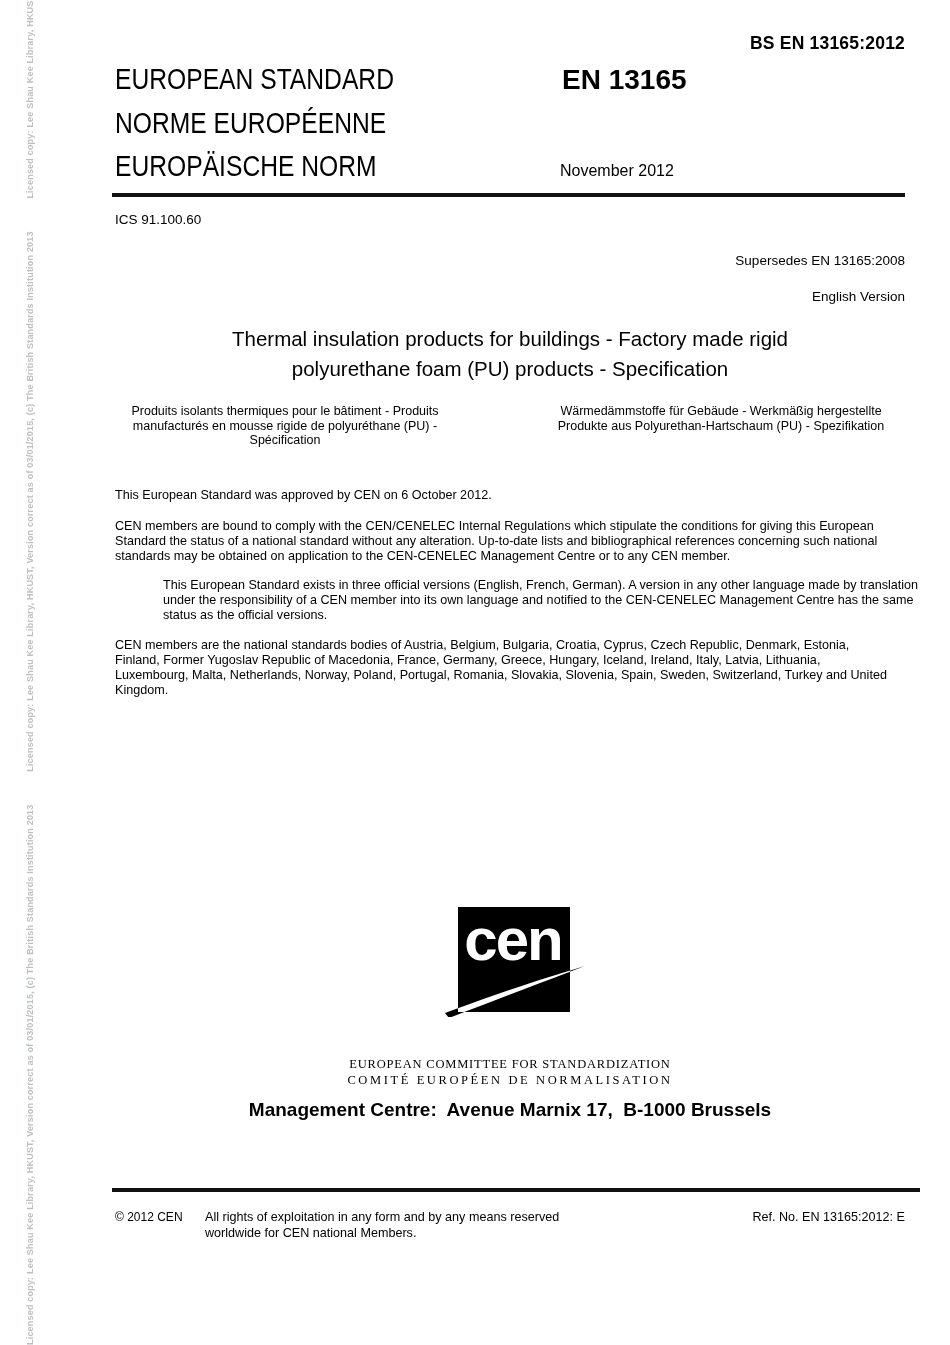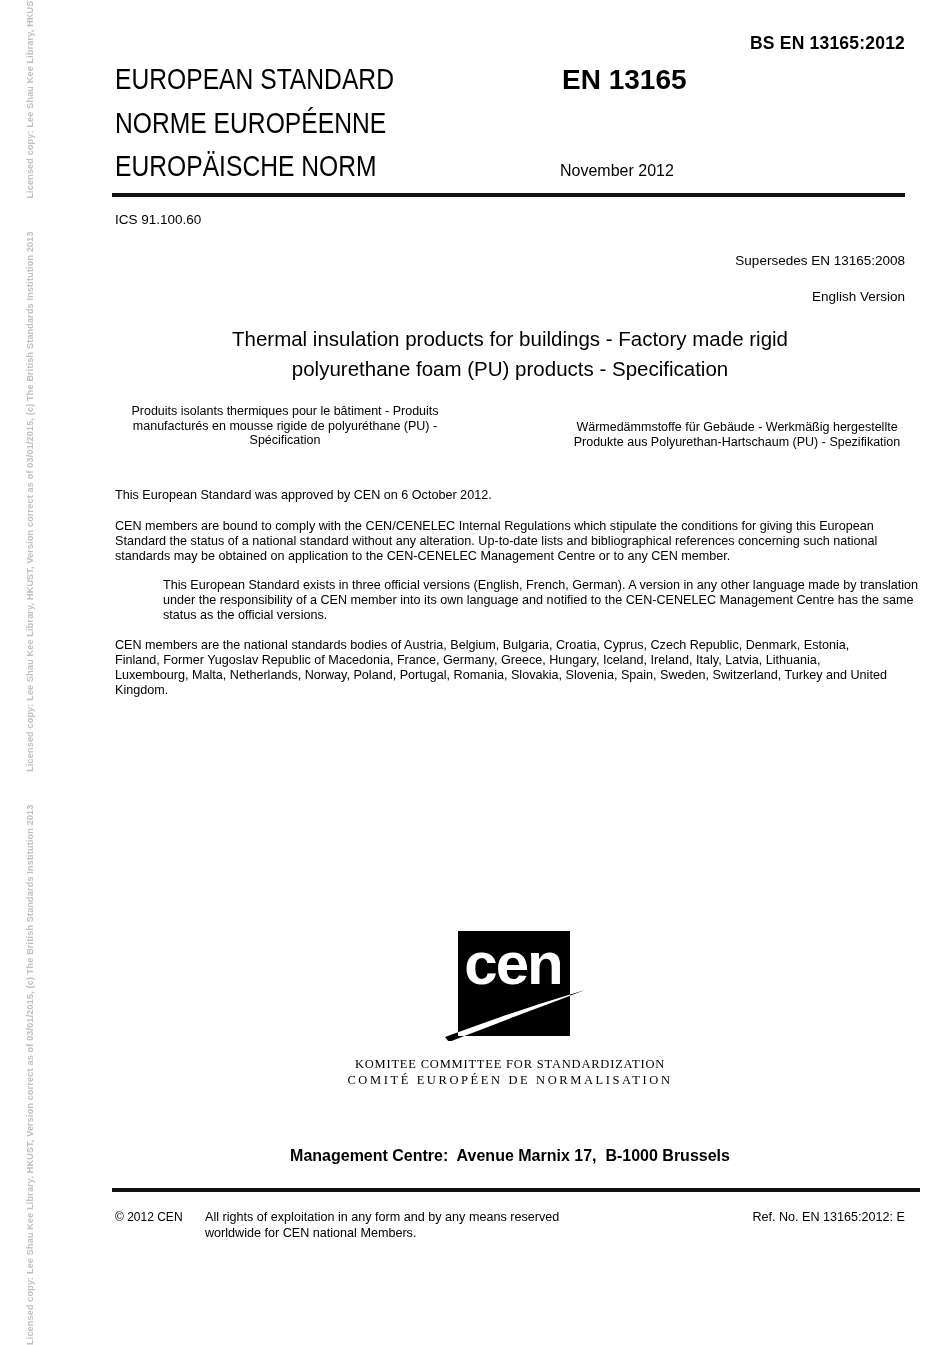--- a/index.html
+++ b/index.html
@@ -42,43 +42,43 @@
 
   .english-version { left:115px; width:790px; top:289px; text-align:right; font-size:13.5px; }
   .doc-title {
     left:115px; width:790px; top:324px; text-align:center;
     font-size:20.5px; line-height:30px; white-space:pre-line;
   }
   .sub-title {
     top:404px; text-align:center; font-size:12.5px; line-height:14.5px; white-space:pre-line;
   }
   .sub-fr { left:120px; width:330px; }
-  .sub-de { left:552px; width:370px;margin-top:16px; }
+  .sub-de { left:536px; width:370px; }
 
   .para {
     left:115px; width:800px; font-size:12.6px; line-height:15px; white-space:pre-line;
   }
   .p1 { top:488px; }
   .p2 { top:519px; }
   .p3 { top:578px;margin-left:48px; }
   .p4 { top:638px; }
 
-  .logo { left:445px; top:926px; width:150px; height:115px; }
+  .logo { left:445px; top:902px; width:150px; height:115px; }
 
   .committee {
     left:115px; width:790px; top:1057px; text-align:center;
     font-family:"Liberation Serif", serif; font-size:12.5px; line-height:15.8px;
   }
   .committee .l1 { letter-spacing:0.8px; }
   .committee .l2 { letter-spacing:2.6px; }
   .committee .l3 { letter-spacing:2.6px; }
 
   .mgmt {
-    left:115px; width:790px; top:1147px; text-align:center;
-    font-size:16px; font-weight:bold; white-space:pre;
+    left:115px; width:790px; top:1099px; text-align:center;
+    font-size:19px; font-weight:bold; white-space:pre;
   }
 
   .footer-copyright { left:115px; top:1210px; font-size:12px; }
   .footer-rights { left:205px; top:1210px; font-size:12.6px; line-height:15.5px; white-space:pre-line; }
   .footer-ref { right:45px; top:1210px; font-size:12.6px; }
 </style>
 </head>
 <body>
 
 <div class="watermark">
@@ -132,21 +132,21 @@
         </clipPath>
     </defs>
     <rect x="13" y="5" width="112" height="105" fill="#000"></rect>
     <path d="M 0 111 C 48 93 96 77 140 64 C 98 80 52 97 4 116 Z" fill="#000"></path>
     <path d="M 0 111 C 48 93 96 77 140 64 C 98 80 52 97 4 116 Z" fill="#fff" clip-path="url(#sq)"></path>
     <text x="68" y="58" text-anchor="middle" fill="#fff" font-family="Liberation Sans, sans-serif" font-weight="bold" font-size="60" letter-spacing="-2">cen</text>
   </svg>
 </div>
 
 <div class="abs committee">
-  <div class="l1">KOMITEE COMMITTEE FOR STANDARDIZATION</div>
+  <div class="l1">EUROPEAN COMMITTEE FOR STANDARDIZATION</div>
   <div class="l2">COMITÉ EUROPÉEN DE NORMALISATION</div>
 </div>
 
 <div class="abs mgmt">Management Centre:  Avenue Marnix 17,  B-1000 Brussels</div>
 
 <div class="abs rule rule-bottom"></div>
 
 <div class="abs footer-copyright">© 2012 CEN</div>
 <div class="abs footer-rights">All rights of exploitation in any form and by any means reserved
 worldwide for CEN national Members.</div>

